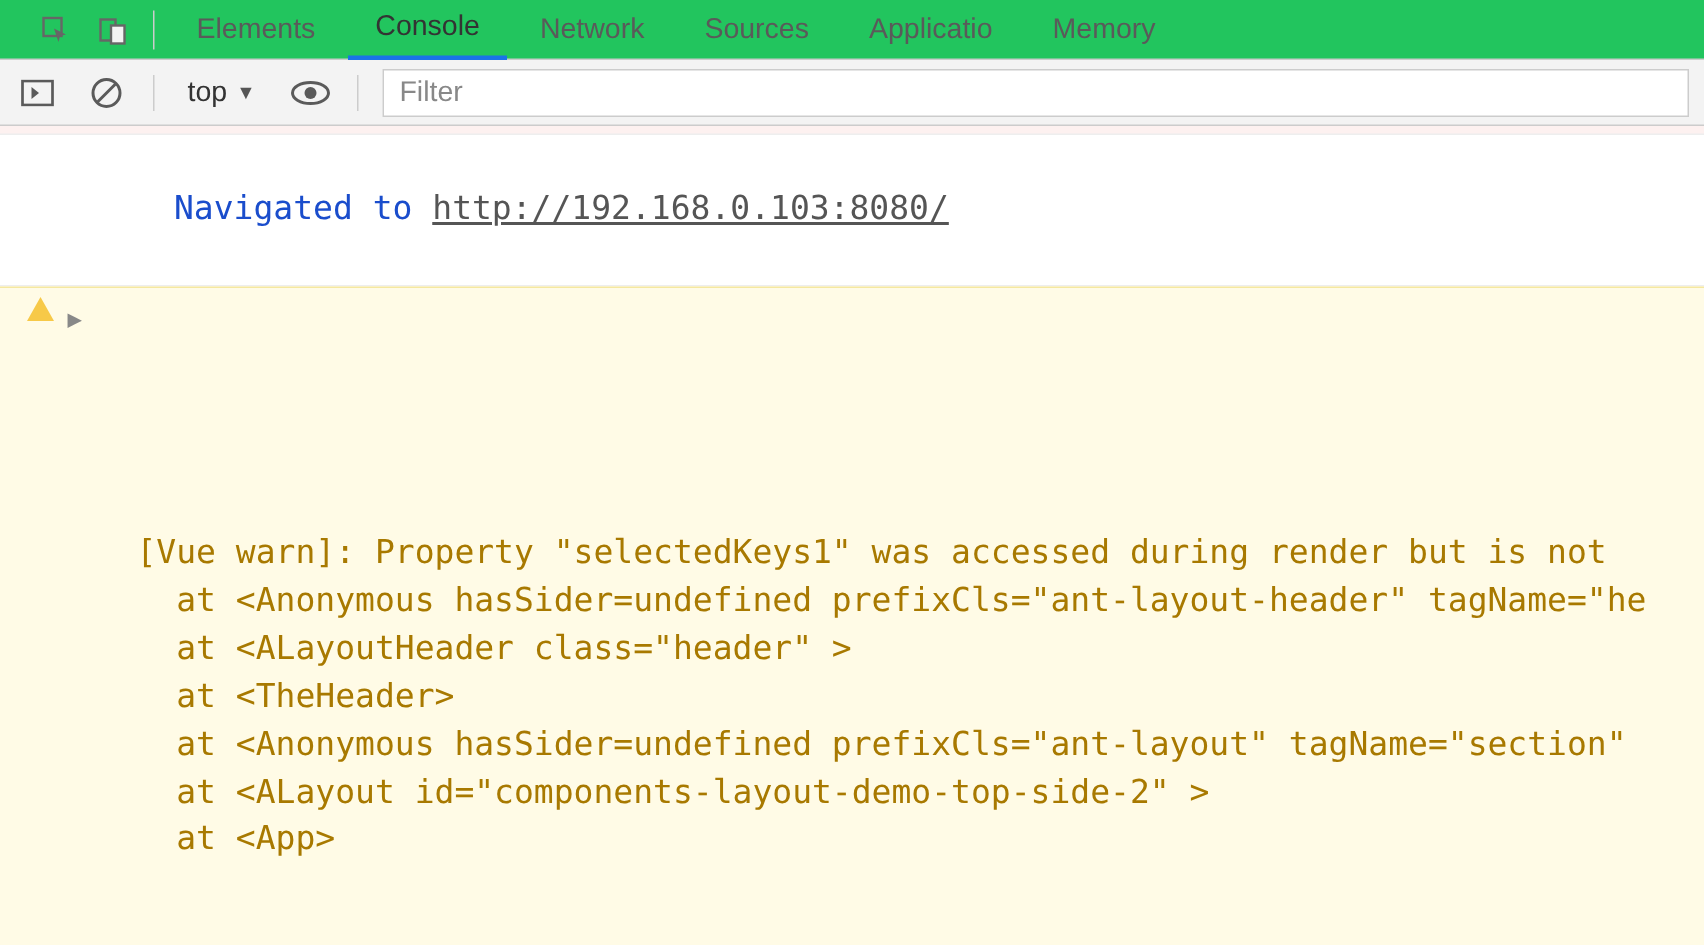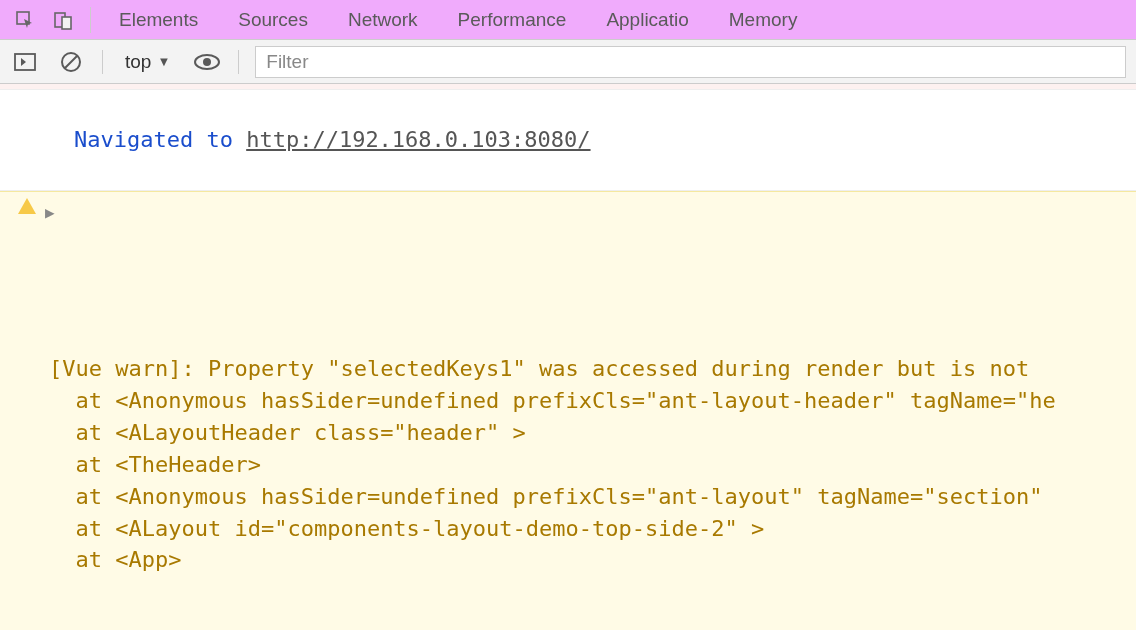--- a/index.html
+++ b/index.html
@@ -12,22 +12,22 @@
   height: 630px;
   overflow: hidden;
 }
 
 
 .tabs-bar {
   display: flex;
   align-items: center;
   height: 40px;
   border-bottom: 1px solid #ccc;
-  background: #f0abfc;
-  padding-left: 8px;
+  background: #22c55e;
+  padding-left: 20px;
   gap: 4px;
 }
 .tabs-bar .tool-icon {
   width: 34px;
   height: 34px;
   display: flex;
   align-items: center;
   justify-content: center;
   color: #666;
 }
@@ -90,21 +90,21 @@
 .filter-box::placeholder { color: #888; }
 
 
 .log-area {
   font-family: Menlo, Monaco, Consolas, monospace;
   font-size: 22px;
   line-height: 1.45;
 }
 .log-row {
   border-bottom: 1px solid #eee;
-  padding: 2px 0 2px 21px;
+  padding: 2px 0 2px 63px;
   position: relative;
   white-space: pre;
   overflow: hidden;
 }
 .log-row.warning {
   background: #fffbe6;
   border-top: 1px solid #f5e8a0;
   border-bottom: 1px solid #f5e8a0;
 }
 .log-row.error-stripe {
@@ -144,23 +144,23 @@
     </svg>
   </div>
   <div class="tool-icon">
     <svg width="20" height="20" viewBox="0 0 20 20" fill="none" stroke="#666" stroke-width="1.6">
       <rect x="2" y="3" width="10" height="14"></rect>
       <rect x="9" y="7" width="9" height="12" fill="#f3f3f3"></rect>
     </svg>
   </div>
   <div style="width:1px;height:26px;background:#ccc;margin:0 6px"></div>
   <div class="tab">Elements</div>
+  <div class="tab active">Console</div>
+  <div class="tab">Network</div>
   <div class="tab">Sources</div>
-  <div class="tab">Network</div>
-  <div class="tab">Performance</div>
   <div class="tab">Applicatio</div>
   <div class="tab">Memory</div>
 </div>
 
 <div class="console-toolbar">
   <div class="icon-btn">
     <svg width="22" height="18" viewBox="0 0 22 18" fill="none" stroke="#5a5a5a" stroke-width="1.8">
       <rect x="1" y="1" width="20" height="16"></rect>
       <path d="M7 5 L12 9 L7 13" fill="#5a5a5a" stroke="none"></path>
     </svg>

